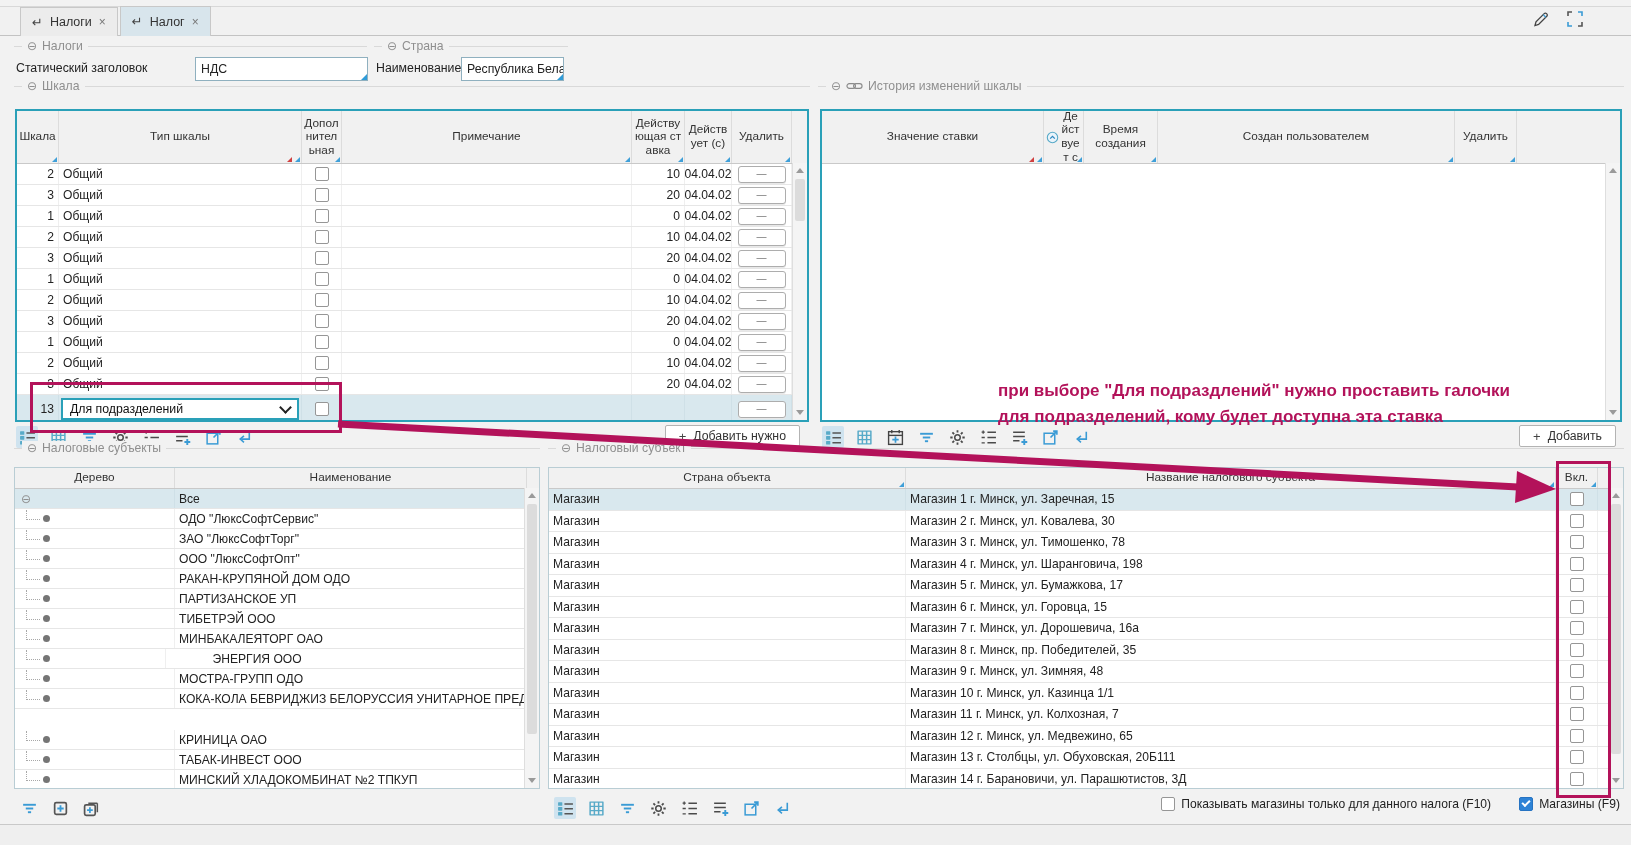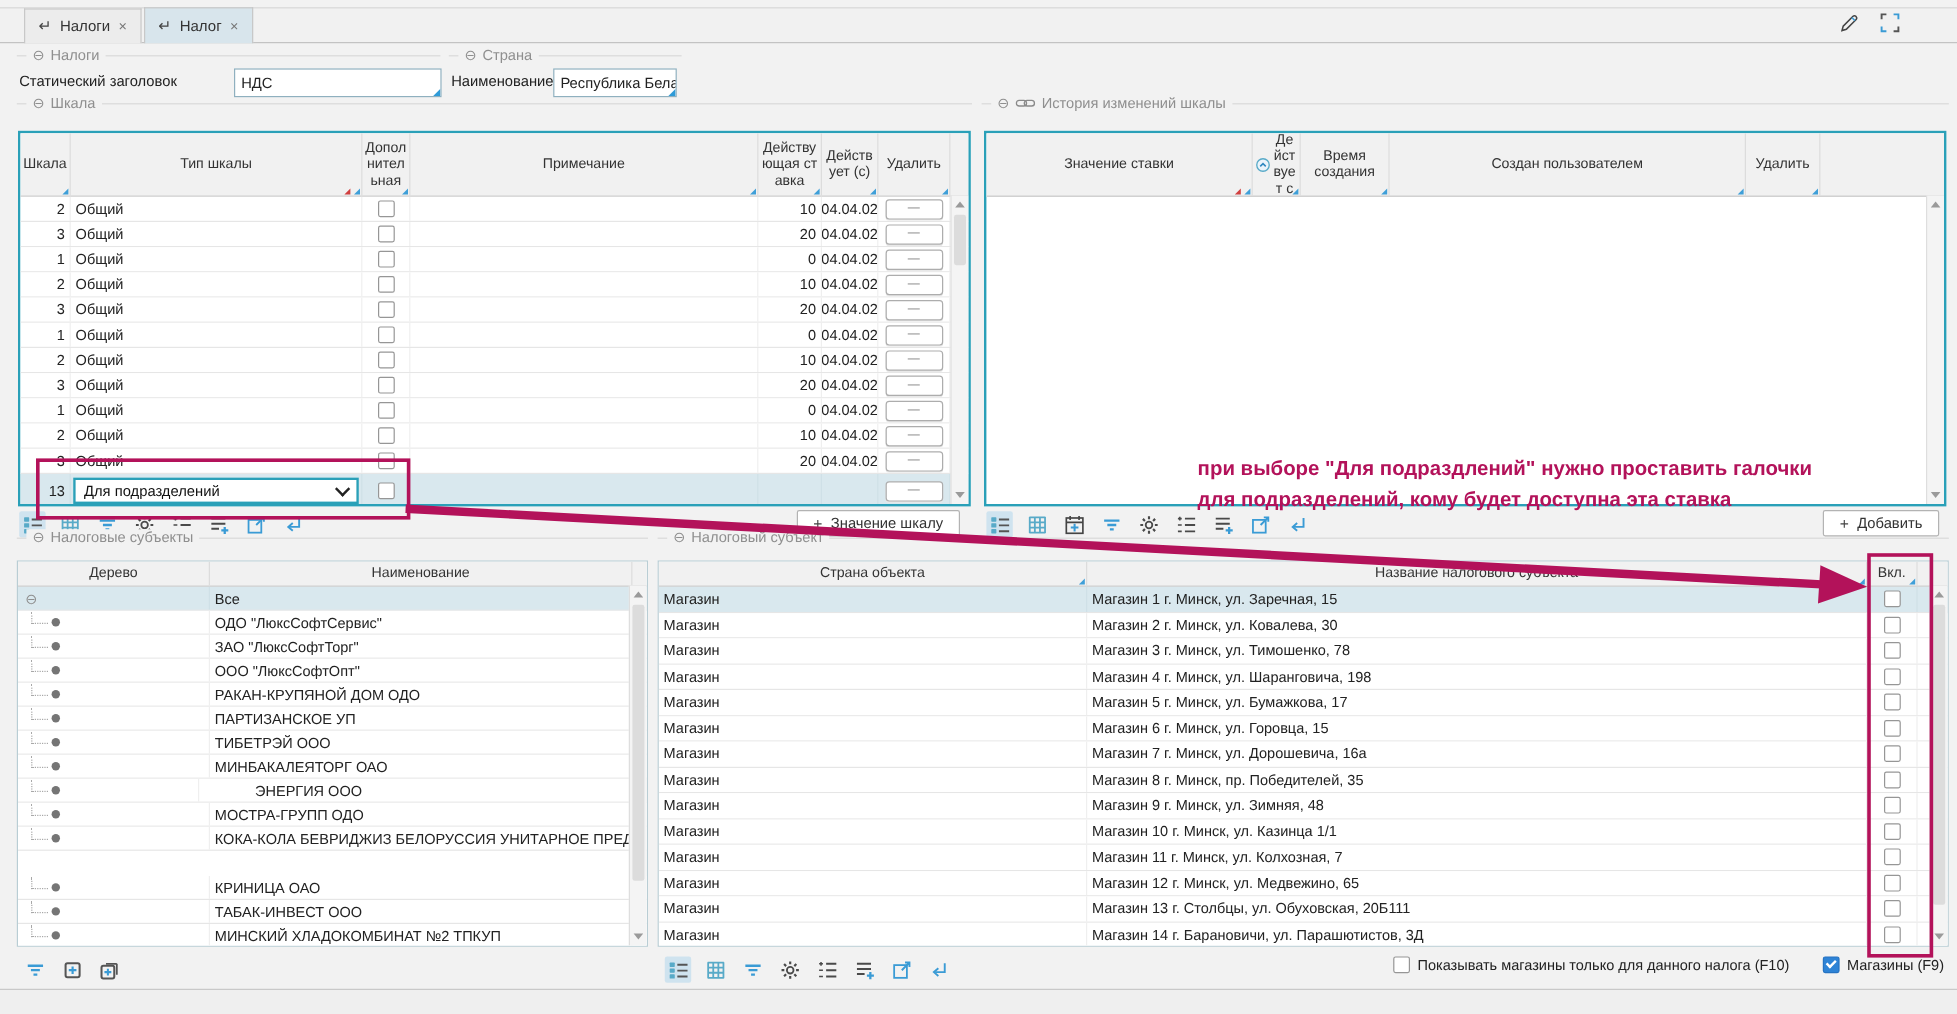--- a/index.html
+++ b/index.html
@@ -446,21 +446,21 @@
           </svg>
         </span>
       <span class="ti">
           <svg class="i16">
             <use href="#s-refresh"></use>
           </svg>
         </span>
     </div>
     <div class="addbtn" style="right:10px;top:338px;">
       <span class="plus">+</span>
-      <span>Значение шкалу</span>
+      <span>Добавить нужно</span>
     </div>
   </div>
 
   <div class="fs" style="left:818px;top:86px;width:806px;height:362px;">
     <span class="leg">
       <span class="collapse">⊖</span>
       <svg style="width:17px;height:12px;">
           <use href="#s-link"></use>
         </svg>
       <span>История изменений шкалы</span>

